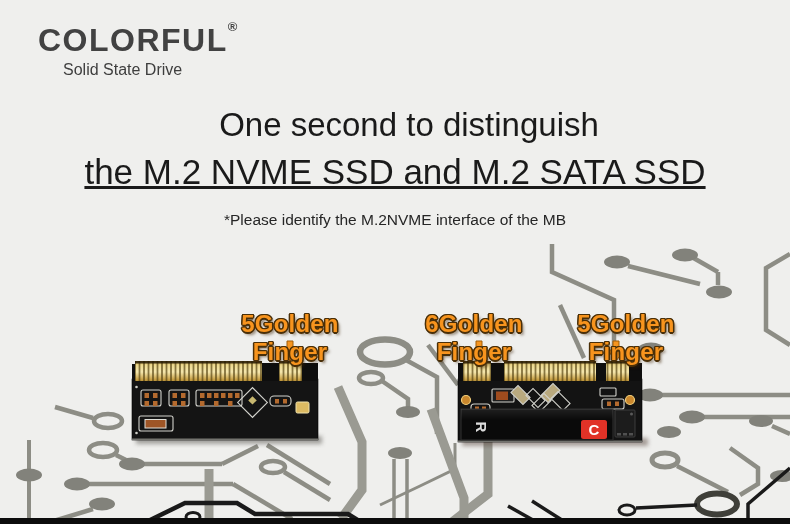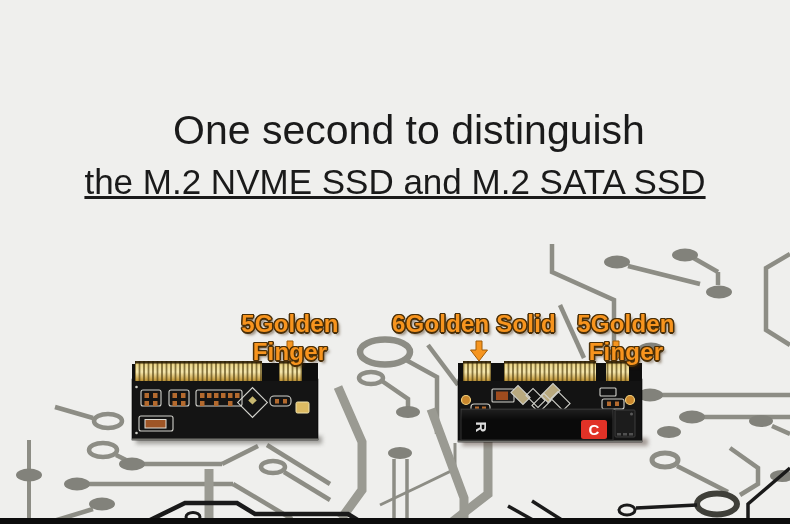--- a/index.html
+++ b/index.html
@@ -4,21 +4,21 @@
 <style>
   html,body{margin:0;padding:0;background:#efefed;}
   .canvas{position:relative;width:790px;height:524px;overflow:hidden;background:#efefed;
           font-family:"Liberation Sans",sans-serif;}
   svg.scene{position:absolute;left:0;top:0;}
   .brand{position:absolute;top:24px;left:38px;color:#424242;}
   .brand-name{font-size:32px;font-weight:700;letter-spacing:1.5px;line-height:1.05;}
   .brand-reg{font-size:13px;font-weight:700;vertical-align:top;position:relative;top:-4px;}
   .brand-tagline{font-size:16px;margin:3px 0 0 25px;color:#3e3e3e;}
   .headline{position:absolute;top:103px;width:100%;text-align:center;color:#1a1a1a;}
-  .headline-l1{font-size:41px;line-height:1.35;padding-left:28px;}
+  .headline-l1{font-size:33px;line-height:1.35;padding-left:28px;}
   .headline-l2{font-size:35px;line-height:1.35;text-decoration:underline;}
   .subtitle{position:absolute;top:211px;width:100%;text-align:center;font-size:15.5px;color:#262626;}
   .finger-label{position:absolute;top:310px;width:176px;text-align:center;
     font-size:24px;font-weight:700;color:#f7941e;letter-spacing:0.2px;
     text-shadow:-1.5px 0 0 #4a2f08, 1.5px 0 0 #4a2f08, 0 -1.5px 0 #4a2f08, 0 1.5px 0 #4a2f08,
       -1px -1px 0 #4a2f08, 1px -1px 0 #4a2f08, -1px 1px 0 #4a2f08, 1px 1px 0 #4a2f08,
       2.5px 3px 3px rgba(60,35,5,0.55);}
   #fl-left{left:202px;} #fl-middle{left:386px;} #fl-right{left:538px;}
   .bottom-bar{position:absolute;left:0;bottom:0;width:790px;height:6px;background:#0c0c0c;}
 </style>
@@ -228,25 +228,30 @@
       </g>
     </g>
 
     <g fill="#f6951f" stroke="#a05c08" stroke-width="1">
       <path d="M287,341 h6 v9 h5.5 l-8.5,11 l-8.5,-11 h5.5 z"></path>
       <path d="M476,341 h6 v9 h5.5 l-8.5,11 l-8.5,-11 h5.5 z"></path>
       <path d="M613,341 h6 v9 h5.5 l-8.5,11 l-8.5,-11 h5.5 z"></path>
     </g>
   </svg>
 
+  <div class="brand">
+    <div class="brand-name"><span>COLORFUL</span><span class="brand-reg">®</span></div>
+    <div class="brand-tagline">Solid State Drive</div>
+  </div>
 
   <div class="headline">
     <div class="headline-l1">One second to distinguish</div>
     <div class="headline-l2">the M.2 NVME SSD and M.2 SATA SSD</div>
   </div>
 
+  <div class="subtitle">*Please identify the M.2NVME interface of the MB</div>
 
   <div class="finger-label" id="fl-left">5Golden Finger</div>
-  <div class="finger-label" id="fl-middle">6Golden Solid</div>
+  <div class="finger-label" id="fl-middle">6Golden Finger</div>
   <div class="finger-label" id="fl-right">5Golden Finger</div>
 
   <div class="bottom-bar"></div>
 </div>
 
 </body></html>

